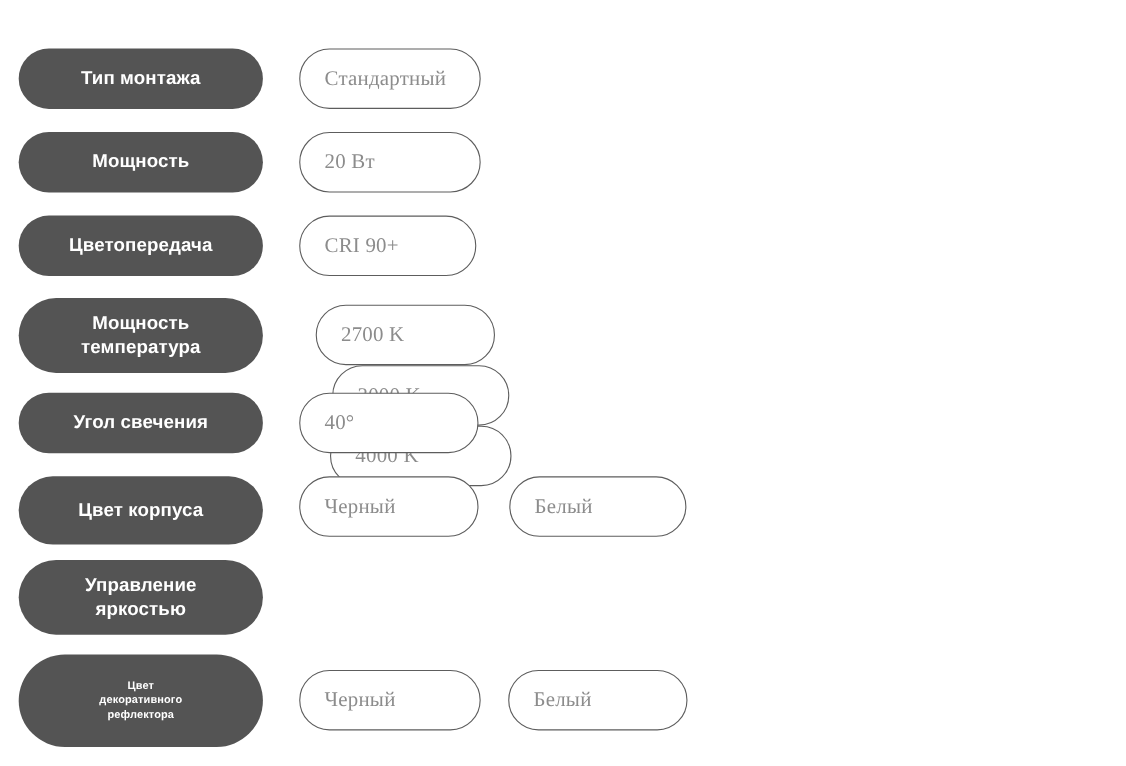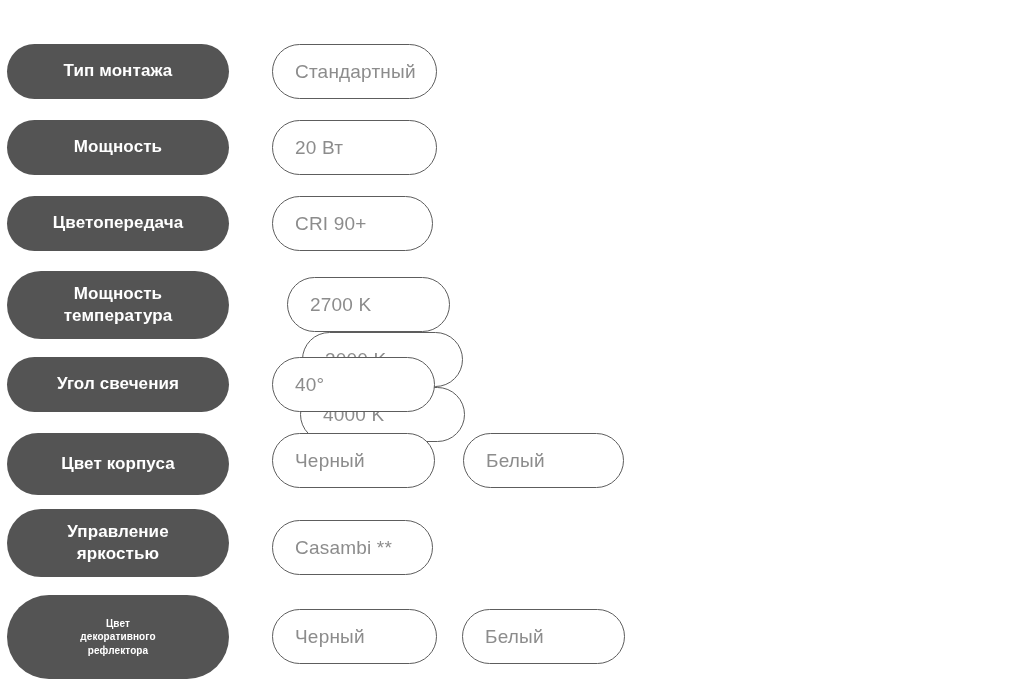--- a/index.html
+++ b/index.html
@@ -26,21 +26,21 @@
     position: absolute;
     left: 0;
     width: 1024px;
     display: flex;
     align-items: flex-start;
   }
 
   
   .label-pill {
     position: absolute;
-    left: 7px;
+    left: 17px;
     width: 222px;
     box-sizing: border-box;
     background: #545454;
     color: #ffffff;
     border-radius: 999px;
     display: flex;
     align-items: center;
     justify-content: center;
     text-align: center;
     font-size: 17px;
@@ -56,20 +56,21 @@
     white-space: pre-line;
   }
 
   
   .options {
     position: absolute;
     left: 272px;
     top: 0;
     display: flex;
     align-items: center;
+    font-family: Liberation Serif, serif;
   }
 
   .option-pill {
     box-sizing: border-box;
     height: 55px;
     border: 1.6px solid #5d5d5d;
     border-radius: 999px;
     background: #ffffff;
     color: #8c8c8c;
     font-size: 19px;
@@ -176,23 +177,20 @@
       </div>
     </div>
   </div>
 
   <div class="spec-row" style="top:509px;">
     <div class="label-pill" style="top:0; height:68px;">
       <span class="label-text">Управление
 яркостью</span>
     </div>
     <div class="options" style="top:11px;">
-      <div class="option-pill w-161">
-        <span class="opt-text">Casambi **</span>
-      </div>
     </div>
   </div>
 
   <div class="spec-row" style="top:595px;">
     <div class="label-pill" style="top:0; height:84px; font-size:10px;">
       <span class="label-text">Цвет
 декоративного
 рефлектора</span>
     </div>
     <div class="options" style="top:14px;">

